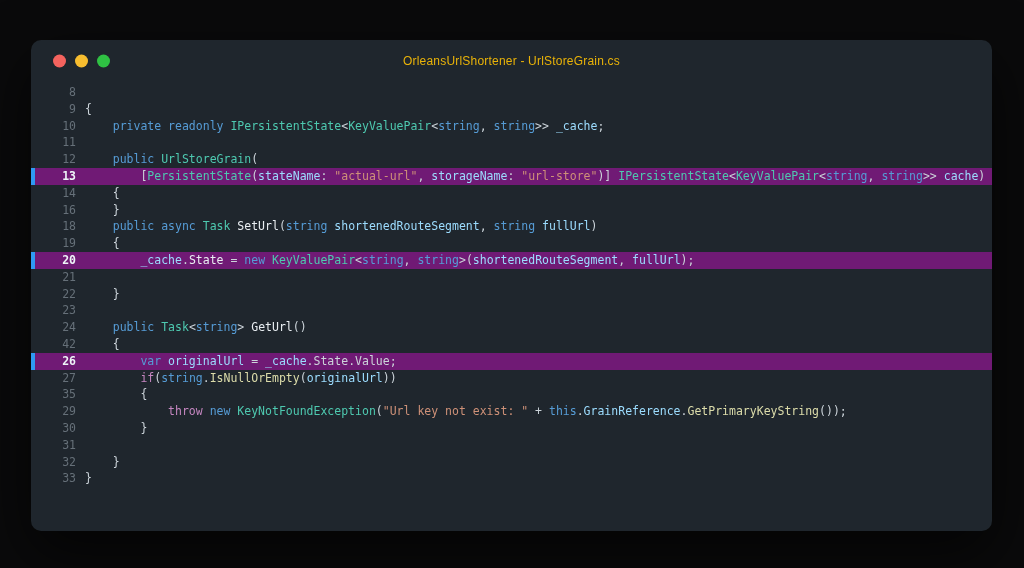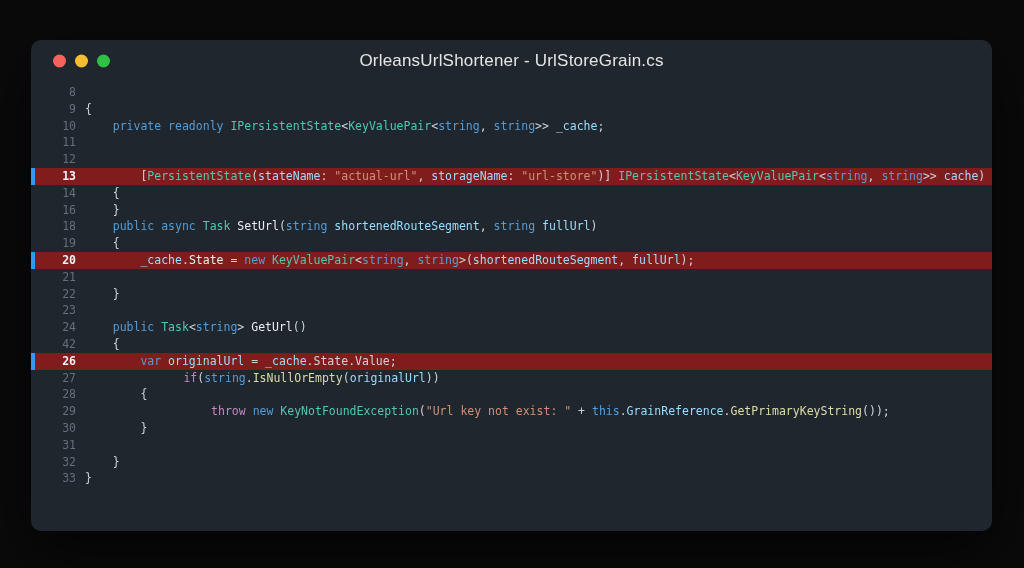--- a/index.html
+++ b/index.html
@@ -21,43 +21,43 @@
   }
   .lights{
     position:absolute;left:22px;top:50%;transform:translateY(-50%);
     display:flex;gap:9px;
   }
   .light{width:13px;height:13px;border-radius:50%;cursor:pointer;}
   .light.red{background:#f4635e;}
   .light.yellow{background:#f7bd2f;}
   .light.green{background:#2fc143;}
   .title{
-    color:#e5e5e5;font-size:17px;
+    color:#eab308;font-size:12px;
     font-family:"Liberation Sans", sans-serif;
     letter-spacing:.2px;
   }
   .code{padding-top:2px;}
   .line{
     position:relative;display:flex;
     height:16.8px;line-height:16.8px;
     font-size:11.5px;white-space:pre;
   }
   .ln{
     flex:0 0 45px;width:45px;text-align:right;
     color:#667079;user-select:none;
   }
   .lc{padding-left:9px;}
-  .line.hl{background:#7f1d1d;}
+  .line.hl{background:#701a75;}
   .line.hl::before{
     content:"";position:absolute;left:0;top:0;bottom:0;width:3.5px;
     background:#2f9af3;
   }
   .line.hl .ln{color:#eef4f8;font-weight:bold;}
   .tk-kw{color:#569cd6;}
-  .tk-ctrl{color:#c586c0;margin-left:43px;}
+  .tk-ctrl{color:#c586c0;}
   .tk-type{color:#4ec9b0;}
   .tk-var{color:#9cdcfe;}
   .tk-str{color:#ce9178;}
   .tk-fn{color:#dcdcaa;}
   .tk-pl{color:#ccd4da;}
   .tk-meth{color:#e9eef2;}
 </style>
 </head>
 <body>
 
@@ -68,34 +68,34 @@
       <span class="light yellow"></span>
       <span class="light green"></span>
     </div>
     <span class="title">OrleansUrlShortener - UrlStoreGrain.cs</span>
   </div>
   <div class="code">
       <div class="line"><span class="ln">8</span></div>
       <div class="line"><span class="ln">9</span><span class="lc"><span class="tk-pl">{</span></span></div>
       <div class="line"><span class="ln">10</span><span class="lc"><span class="tk-pl">    </span><span class="tk-kw">private readonly </span><span class="tk-type">IPersistentState</span><span class="tk-pl">&lt;</span><span class="tk-type">KeyValuePair</span><span class="tk-pl">&lt;</span><span class="tk-kw">string</span><span class="tk-pl">, </span><span class="tk-kw">string</span><span class="tk-pl">&gt;&gt; </span><span class="tk-var">_cache</span><span class="tk-pl">;</span></span></div>
       <div class="line"><span class="ln">11</span><span class="lc"></span></div>
-      <div class="line"><span class="ln">12</span></div>
+      <div class="line"><span class="ln">12</span><span class="lc"><span class="tk-pl">    </span><span class="tk-kw">public </span><span class="tk-type">UrlStoreGrain</span><span class="tk-pl">(</span></span></div>
       <div class="line hl"><span class="ln">13</span><span class="lc"><span class="tk-pl">        [</span><span class="tk-type">PersistentState</span><span class="tk-pl">(</span><span class="tk-var">stateName</span><span class="tk-pl">: </span><span class="tk-str">"actual-url"</span><span class="tk-pl">, </span><span class="tk-var">storageName</span><span class="tk-pl">: </span><span class="tk-str">"url-store"</span><span class="tk-pl">)] </span><span class="tk-type">IPersistentState</span><span class="tk-pl">&lt;</span><span class="tk-type">KeyValuePair</span><span class="tk-pl">&lt;</span><span class="tk-kw">string</span><span class="tk-pl">, </span><span class="tk-kw">string</span><span class="tk-pl">&gt;&gt; </span><span class="tk-var">cache</span><span class="tk-pl">)</span></span></div>
       <div class="line"><span class="ln">14</span><span class="lc"><span class="tk-pl">    {</span></span></div>
       <div class="line"><span class="ln">16</span><span class="lc"><span class="tk-pl">    }</span></span></div>
       <div class="line"><span class="ln">18</span><span class="lc"><span class="tk-pl">    </span><span class="tk-kw">public async </span><span class="tk-type">Task </span><span class="tk-meth">SetUrl</span><span class="tk-pl">(</span><span class="tk-kw">string </span><span class="tk-var">shortenedRouteSegment</span><span class="tk-pl">, </span><span class="tk-kw">string </span><span class="tk-var">fullUrl</span><span class="tk-pl">)</span></span></div>
       <div class="line"><span class="ln">19</span><span class="lc"><span class="tk-pl">    {</span></span></div>
       <div class="line hl"><span class="ln">20</span><span class="lc"><span class="tk-pl">        </span><span class="tk-var">_cache</span><span class="tk-pl">.</span><span class="tk-meth">State</span><span class="tk-pl"> = </span><span class="tk-kw">new </span><span class="tk-type">KeyValuePair</span><span class="tk-pl">&lt;</span><span class="tk-kw">string</span><span class="tk-pl">, </span><span class="tk-kw">string</span><span class="tk-pl">&gt;(</span><span class="tk-var">shortenedRouteSegment</span><span class="tk-pl">, </span><span class="tk-var">fullUrl</span><span class="tk-pl">);</span></span></div>
       <div class="line"><span class="ln">21</span></div>
       <div class="line"><span class="ln">22</span><span class="lc"><span class="tk-pl">    }</span></span></div>
       <div class="line"><span class="ln">23</span><span class="lc"></span></div>
       <div class="line"><span class="ln">24</span><span class="lc"><span class="tk-pl">    </span><span class="tk-kw">public </span><span class="tk-type">Task</span><span class="tk-pl">&lt;</span><span class="tk-kw">string</span><span class="tk-pl">&gt; </span><span class="tk-meth">GetUrl</span><span class="tk-pl">()</span></span></div>
       <div class="line"><span class="ln">42</span><span class="lc"><span class="tk-pl">    {</span></span></div>
       <div class="line hl"><span class="ln">26</span><span class="lc"><span class="tk-pl">        </span><span class="tk-kw">var </span><span class="tk-var">originalUrl</span><span class="tk-pl"> = </span><span class="tk-var">_cache</span><span class="tk-pl">.State.Value;</span></span></div>
       <div class="line"><span class="ln">27</span><span class="lc"><span class="tk-pl">        </span><span class="tk-ctrl">if</span><span class="tk-pl">(</span><span class="tk-kw">string</span><span class="tk-pl">.</span><span class="tk-fn">IsNullOrEmpty</span><span class="tk-pl">(</span><span class="tk-var">originalUrl</span><span class="tk-pl">))</span></span></div>
-      <div class="line"><span class="ln">28</span><span class="lc"><span class="tk-pl">        {</span></span></div>
+      <div class="line"><span class="ln">35</span><span class="lc"><span class="tk-pl">        {</span></span></div>
       <div class="line"><span class="ln">29</span><span class="lc"><span class="tk-pl">            </span><span class="tk-ctrl">throw </span><span class="tk-kw">new </span><span class="tk-type">KeyNotFoundException</span><span class="tk-pl">(</span><span class="tk-str">"Url key not exist: "</span><span class="tk-pl"> + </span><span class="tk-kw">this</span><span class="tk-pl">.</span><span class="tk-var">GrainReference</span><span class="tk-pl">.</span><span class="tk-fn">GetPrimaryKeyString</span><span class="tk-pl">());</span></span></div>
       <div class="line"><span class="ln">30</span><span class="lc"><span class="tk-pl">        }</span></span></div>
       <div class="line"><span class="ln">31</span></div>
       <div class="line"><span class="ln">32</span><span class="lc"><span class="tk-pl">    }</span></span></div>
       <div class="line"><span class="ln">33</span><span class="lc"><span class="tk-pl">}</span></span></div>
     </div>
 </div>
 
 </body></html>

